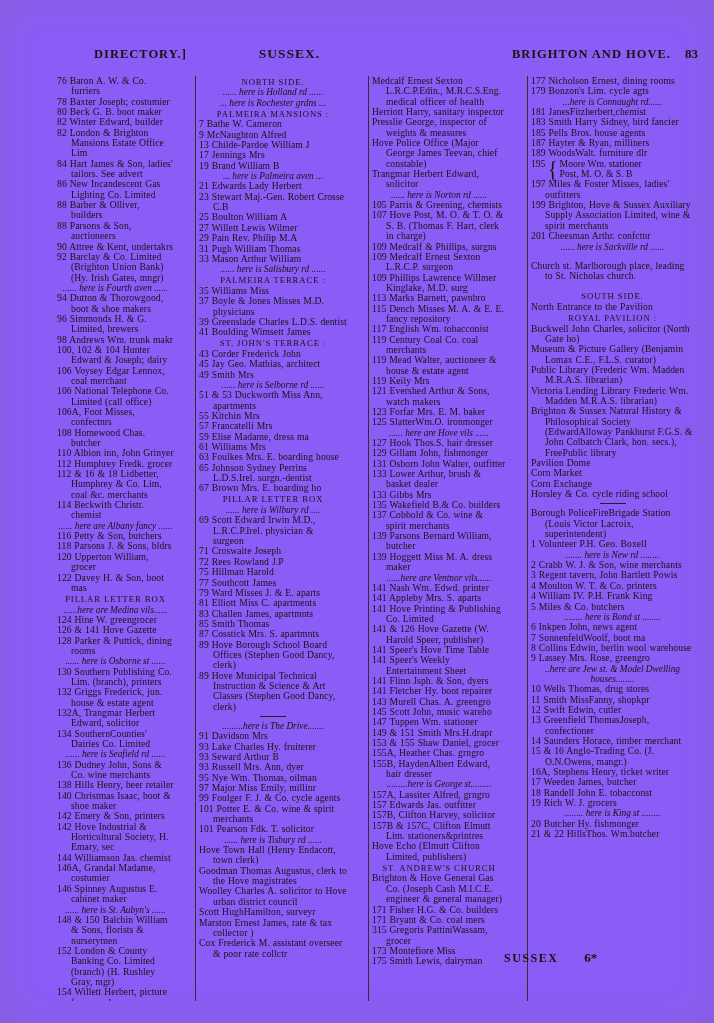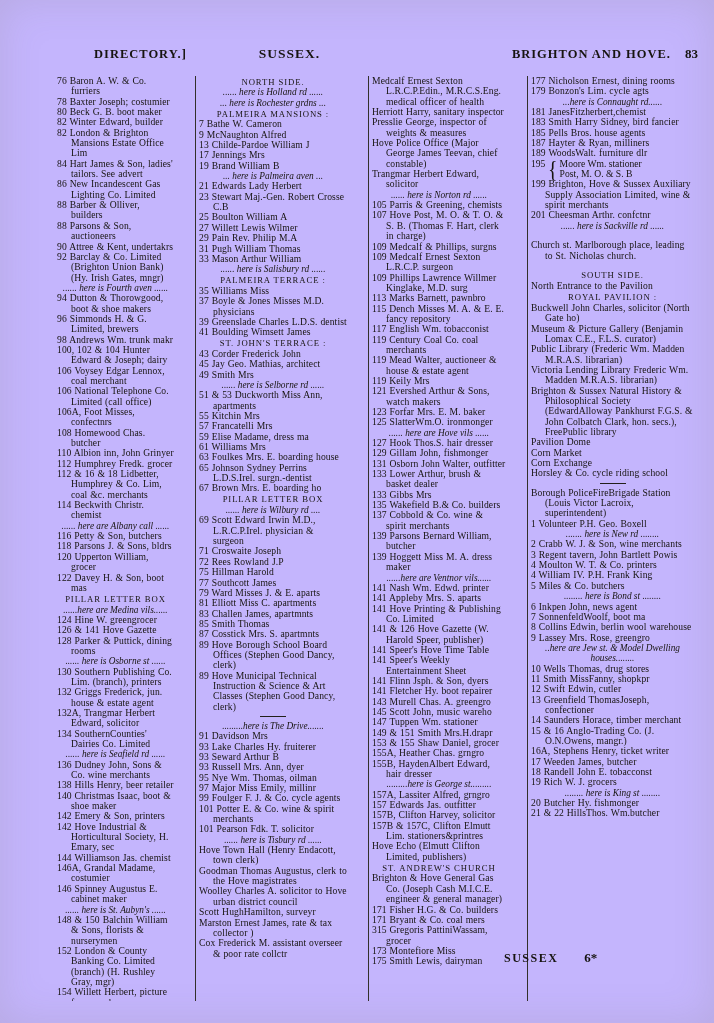--- a/index.html
+++ b/index.html
@@ -1,19 +1,19 @@
 <!DOCTYPE html>
 <html><head>
 <meta charset="utf-8">
 <style>
   html,body{margin:0;padding:0;background:#eceae5;}
   .page{
     position:relative;
     width:714px;height:1023px;
-    background:#c4b5fd;
+    background:#8b5cf6;
     color:#171410;
     font-family:"Liberation Serif", serif;
     overflow:hidden;
     box-shadow:inset 0 0 40px rgba(120,115,100,.18);
   }
   .running-head{
     position:absolute;top:46px;left:58px;right:16px;
     display:flex;align-items:baseline;
     font-weight:bold;font-size:12.5px;letter-spacing:1px;
   }
@@ -97,21 +97,21 @@
         <div class="entry">98 Andrews Wm. trunk makr</div>
         <div class="entry">100, 102 &amp; 104 Hunter Edward &amp; Joseph; dairy</div>
         <div class="entry">106 Voysey Edgar Lennox, coal merchant</div>
         <div class="entry">106 National Telephone Co. Limited (call office)</div>
         <div class="entry">106A, Foot Misses, confectnrs</div>
         <div class="entry">108 Homewood Chas. butcher</div>
         <div class="entry">110 Albion inn, John Grinyer</div>
         <div class="entry">112 Humphrey Fredk. grocer</div>
         <div class="entry">112 &amp; 16 &amp; 18 Lidbetter, Humphrey &amp; Co. Lim, coal &amp;c. merchants</div>
         <div class="entry">114 Beckwith Christr. chemist</div>
-        <div class="xref">...... here are Albany call ......</div>
+        <div class="xref">...... here are Albany fancy ......</div>
         <div class="entry">116 Petty &amp; Son, butchers</div>
         <div class="entry">118 Parsons J. &amp; Sons, bldrs</div>
         <div class="entry">120 Upperton William, grocer</div>
         <div class="entry">122 Davey H. &amp; Son, boot mas</div>
         <div class="heading">PILLAR LETTER BOX</div>
         <div class="xref">......here are Medina vils......</div>
         <div class="entry">124 Hine W. greengrocer</div>
         <div class="entry">126 &amp; 141 Hove Gazette</div>
         <div class="entry">128 Parker &amp; Puttick, dining rooms</div>
         <div class="xref">...... here is Osborne st ......</div>
@@ -274,20 +274,21 @@
         <div class="entry">187 Hayter &amp; Ryan, milliners</div>
         <div class="entry">189 WoodsWalt. furniture dlr</div>
         <div class="brace-entry">
           <span class="brace-num">195</span>
           <span class="brace-glyph">{</span>
           <span class="brace-lines">
             <span class="brace-line" style="display: block;">Moore Wm. stationer</span>
             <span class="brace-line" style="display: block;">Post, M. O. &amp; S. B</span>
           </span>
         </div>
+        <div class="entry">197 Miles &amp; Foster Misses, ladies' outfitters</div>
         <div class="entry">199 Brighton, Hove &amp; Sussex Auxiliary Supply Association Limited, wine &amp; spirit merchants</div>
         <div class="entry">201 Cheesman Arthr. confctnr</div>
         <div class="xref">...... here is Sackville rd ......</div>
         <div class="gap"></div>
         <div class="entry">Church st. Marlborough place, leading to St. Nicholas church.</div>
         <div class="gap"></div>
         <div class="heading">SOUTH SIDE.</div>
         <div class="entry">North Entrance to the Pavilion</div>
         <div class="heading">ROYAL PAVILION :</div>
         <div class="entry">Buckwell John Charles, solicitor (North Gate ho)</div>

